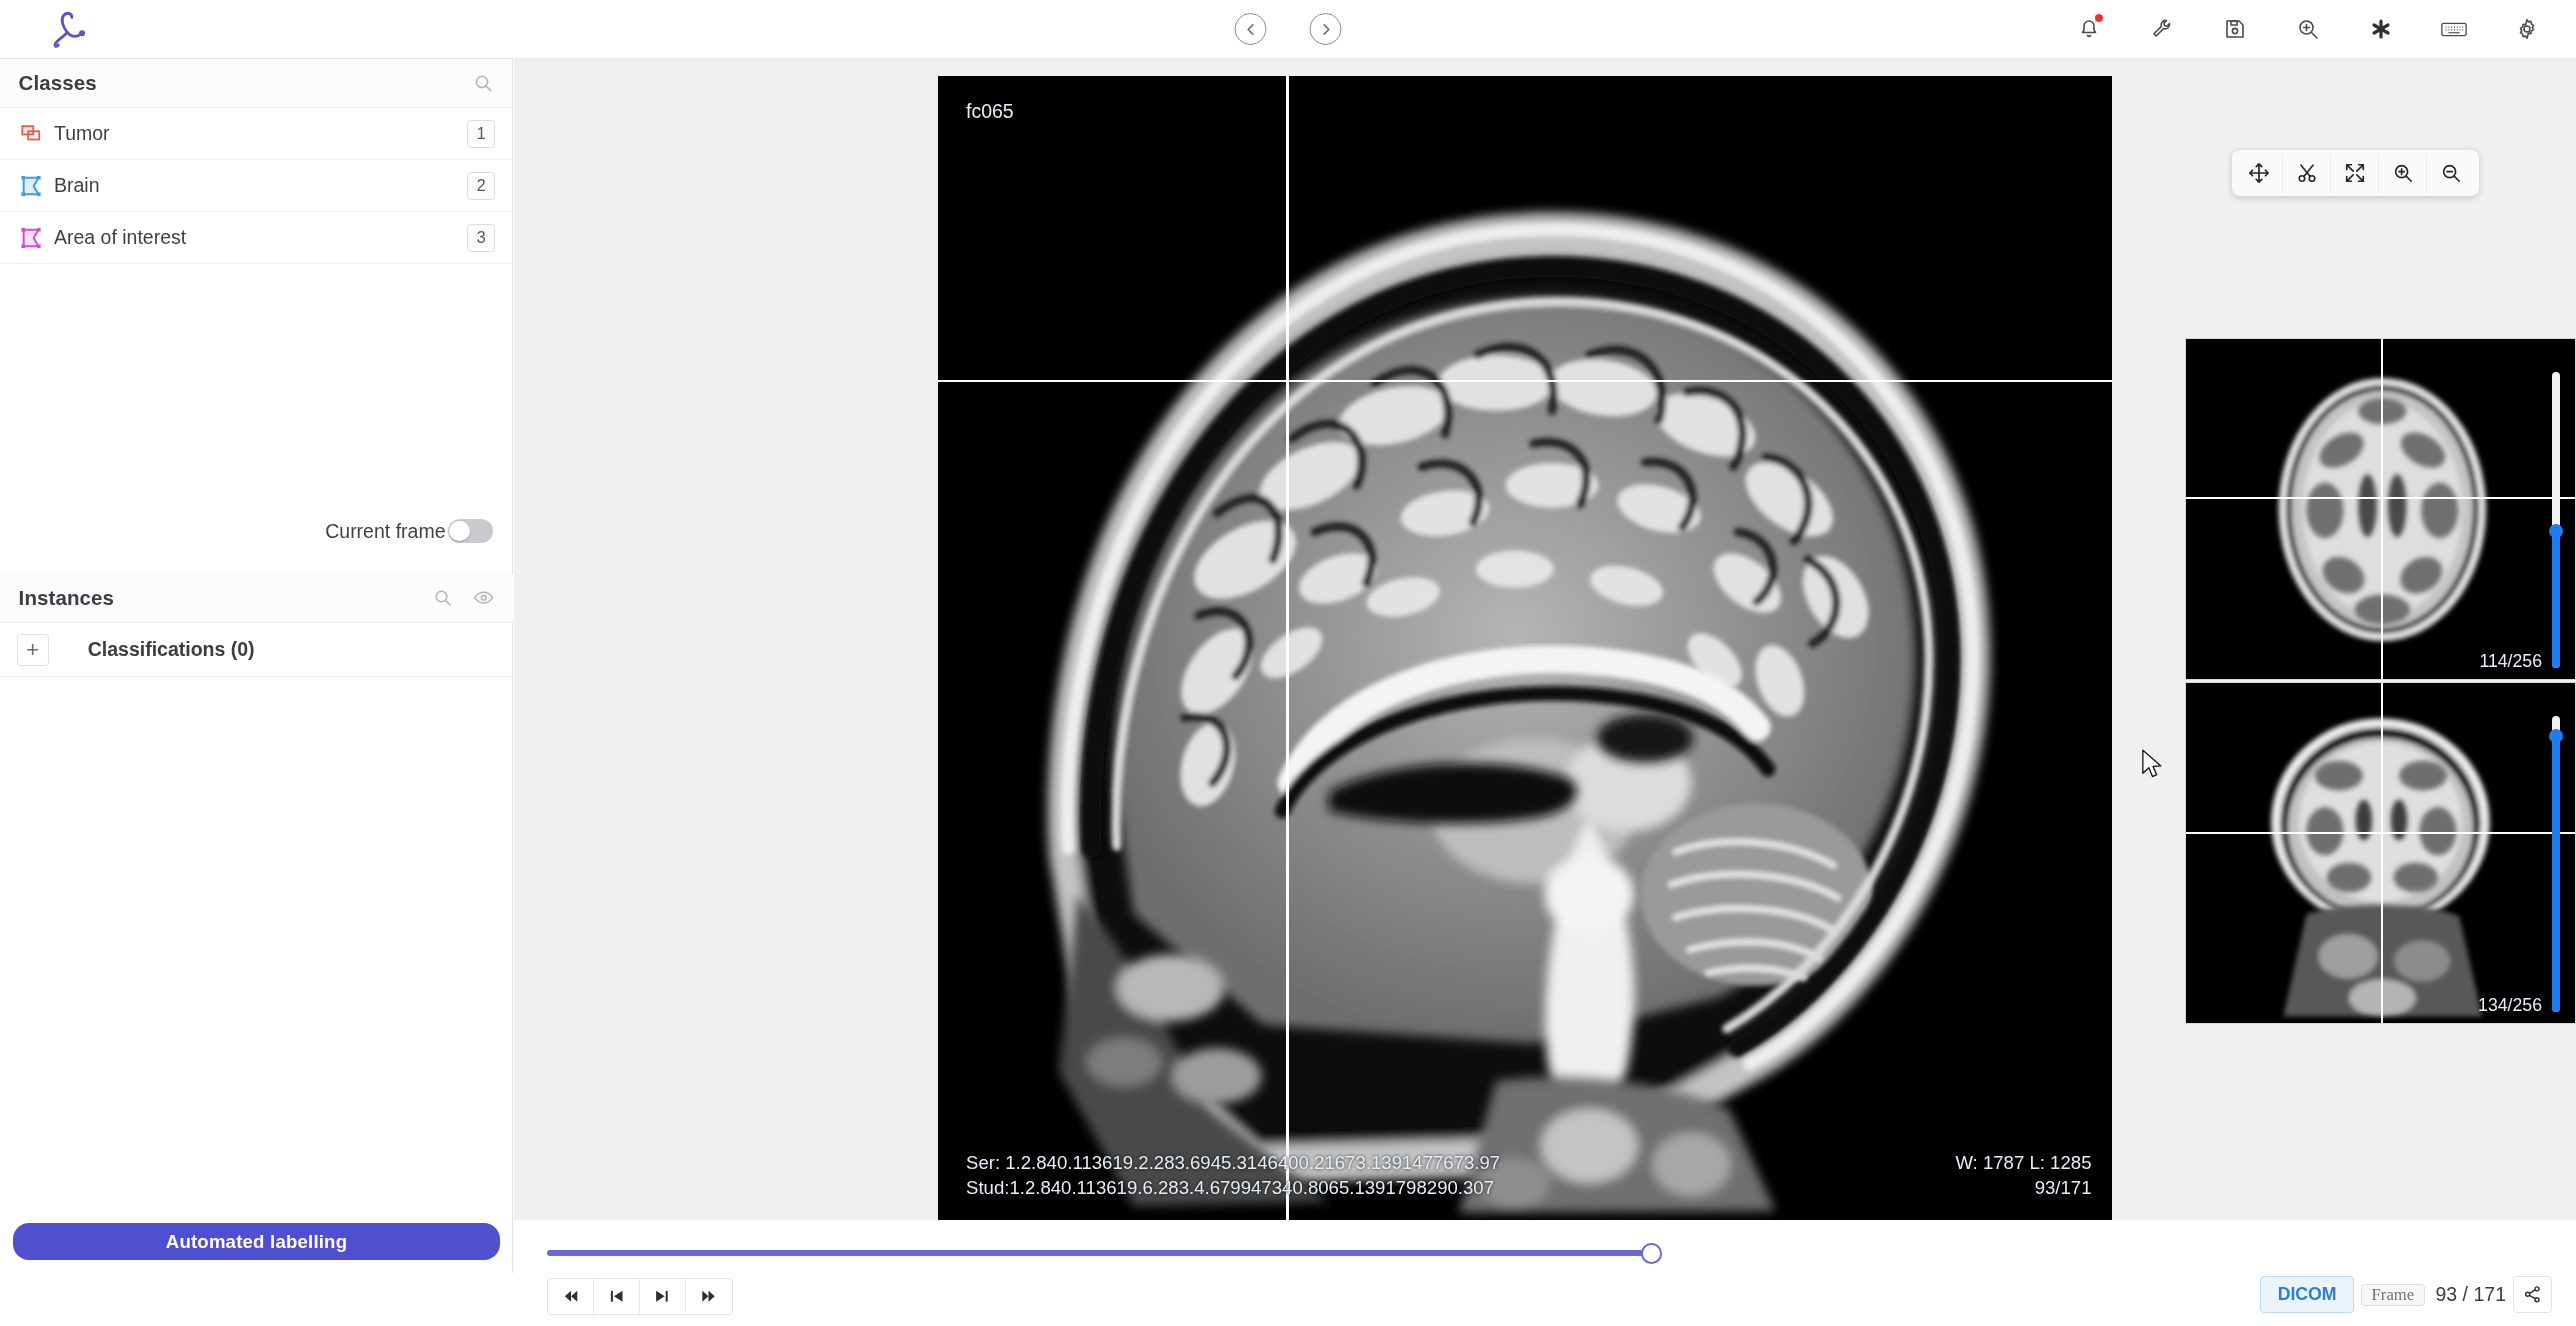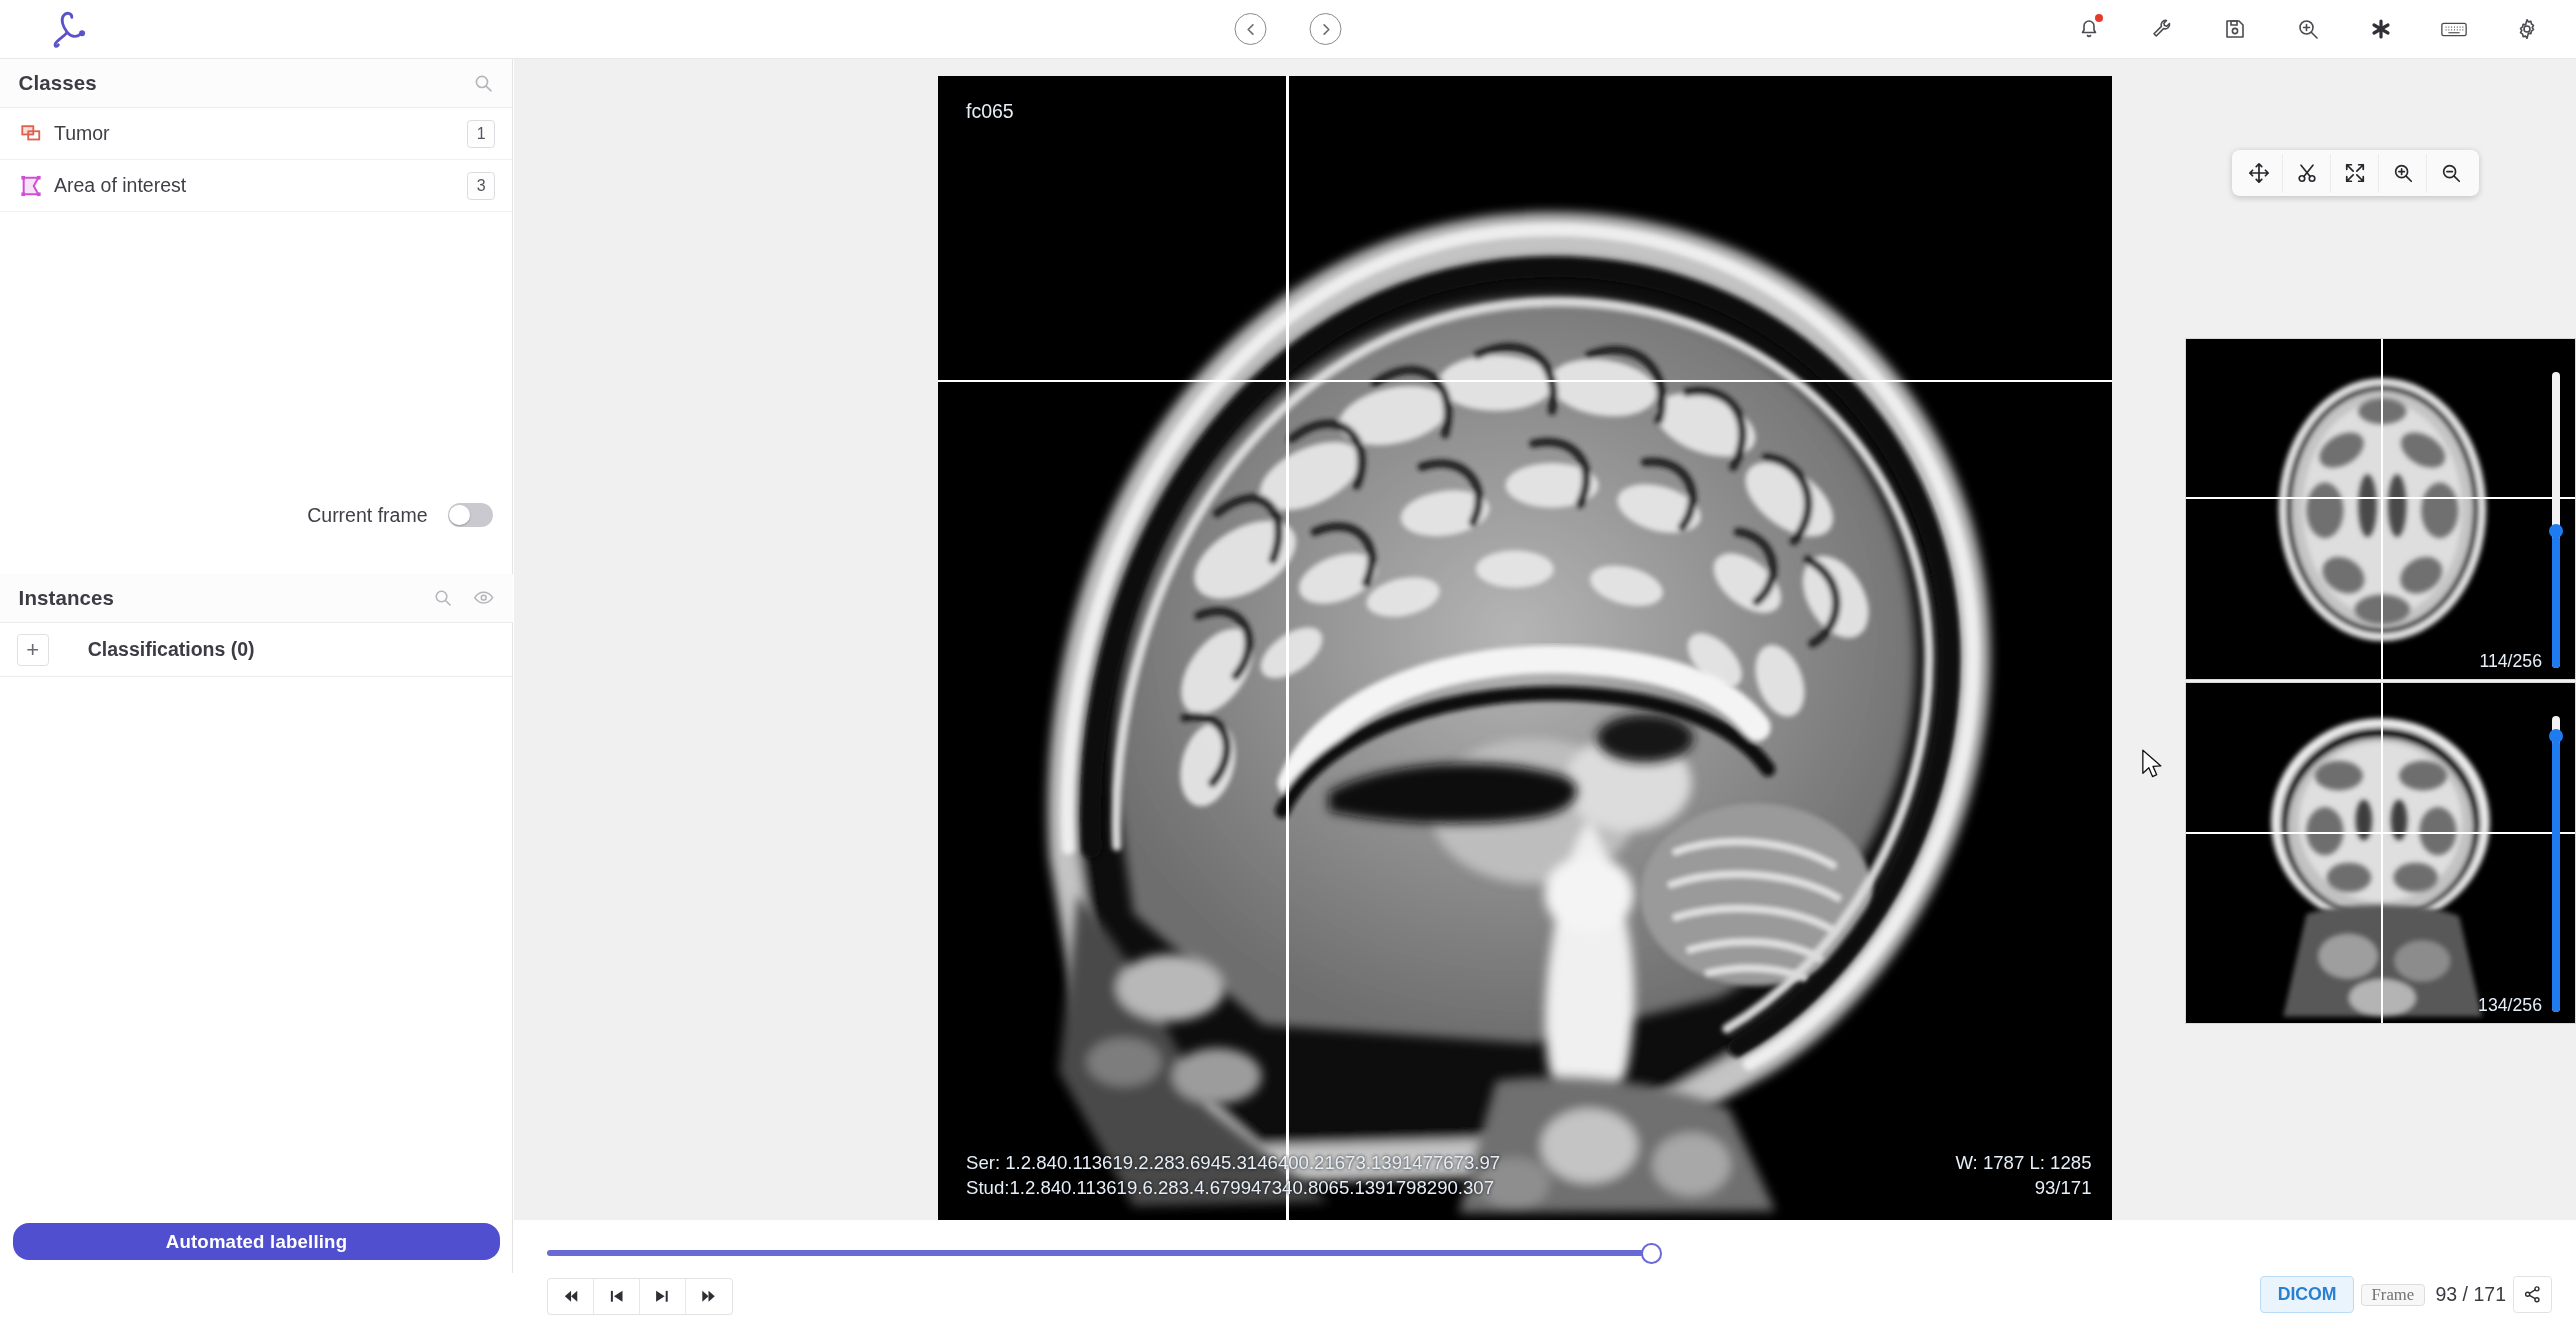--- a/index.html
+++ b/index.html
@@ -58,21 +58,21 @@
   .class-icon { width: 28px; display: flex; align-items: center; justify-content: center; }
   .class-label { flex: 1; font-size: 19.5px; color: #3f3f46; margin-left: 9.3px; }
   .class-count {
     min-width: 28px; height: 28px; padding: 0 6.5px;
     border: 0.9px solid #dcdce0; border-radius: 3.7px; background: #fdfdfd;
     font-size: 16px; color: #55555d; display: flex; align-items: center; justify-content: center;
   }
 
   .current-frame-row {
     position: absolute; left: 0; top: 428px; width: 513px; height: 56px;
-    display: flex; align-items: center; justify-content: flex-end; padding-right: 20.5px; gap: 20px;
+    display: flex; align-items: flex-end; justify-content: flex-end; padding-right: 20.5px; gap: 2px;
   }
   .cf-label { font-size: 19.5px; color: #3f3f46; }
   .toggle {
     width: 45px; height: 24px; border-radius: 12px; background: #c9c9cf; position: relative;
   }
   .toggle .knob {
     position: absolute; left: 1.9px; top: 1.9px; width: 20.5px; height: 20.5px; border-radius: 50%;
     background: #ffffff; box-shadow: 0 0.9px 1.9px rgba(0,0,0,.25);
   }
 
@@ -299,20 +299,33 @@
       <span class="class-icon">
         <svg width="22" height="22" viewBox="0 0 24 24" fill="none" stroke="#e0604f" stroke-width="2">
           <rect x="2.5" y="3.5" width="12" height="9" fill="#f5c4bd" fill-opacity=".55"></rect>
           <rect x="9" y="9" width="12" height="9"></rect>
         </svg>
       </span>
       <span class="class-label">Tumor</span>
       <span class="class-count">1</span>
     </div>
 
+    <div class="class-row">
+      <span class="class-icon">
+        <svg width="22" height="22" viewBox="0 0 24 24" fill="none" stroke="#3d9fe0" stroke-width="2.2">
+          <path d="M4 3 L20 3 L15 12 L20 21 L4 21 Z" fill="#bfe0f5" fill-opacity=".5" stroke-linejoin="round"></path>
+          <rect x="1.5" y="1" width="4" height="4" fill="#3d9fe0" stroke="none"></rect>
+          <rect x="18.5" y="1" width="4" height="4" fill="#3d9fe0" stroke="none"></rect>
+          <rect x="1.5" y="19" width="4" height="4" fill="#3d9fe0" stroke="none"></rect>
+          <rect x="18.5" y="19" width="4" height="4" fill="#3d9fe0" stroke="none"></rect>
+        </svg>
+      </span>
+      <span class="class-label">Brain</span>
+      <span class="class-count">2</span>
+    </div>
 
     <div class="class-row">
       <span class="class-icon">
         <svg width="22" height="22" viewBox="0 0 24 24" fill="none" stroke="#d14fd6" stroke-width="2.2">
           <path d="M4 3 L20 3 L15 12 L20 21 L4 21 Z" fill="#f0c8f2" fill-opacity=".5" stroke-linejoin="round"></path>
           <rect x="1.5" y="1" width="4" height="4" fill="#d14fd6" stroke="none"></rect>
           <rect x="18.5" y="1" width="4" height="4" fill="#d14fd6" stroke="none"></rect>
           <rect x="1.5" y="19" width="4" height="4" fill="#d14fd6" stroke="none"></rect>
           <rect x="18.5" y="19" width="4" height="4" fill="#d14fd6" stroke="none"></rect>
         </svg>

